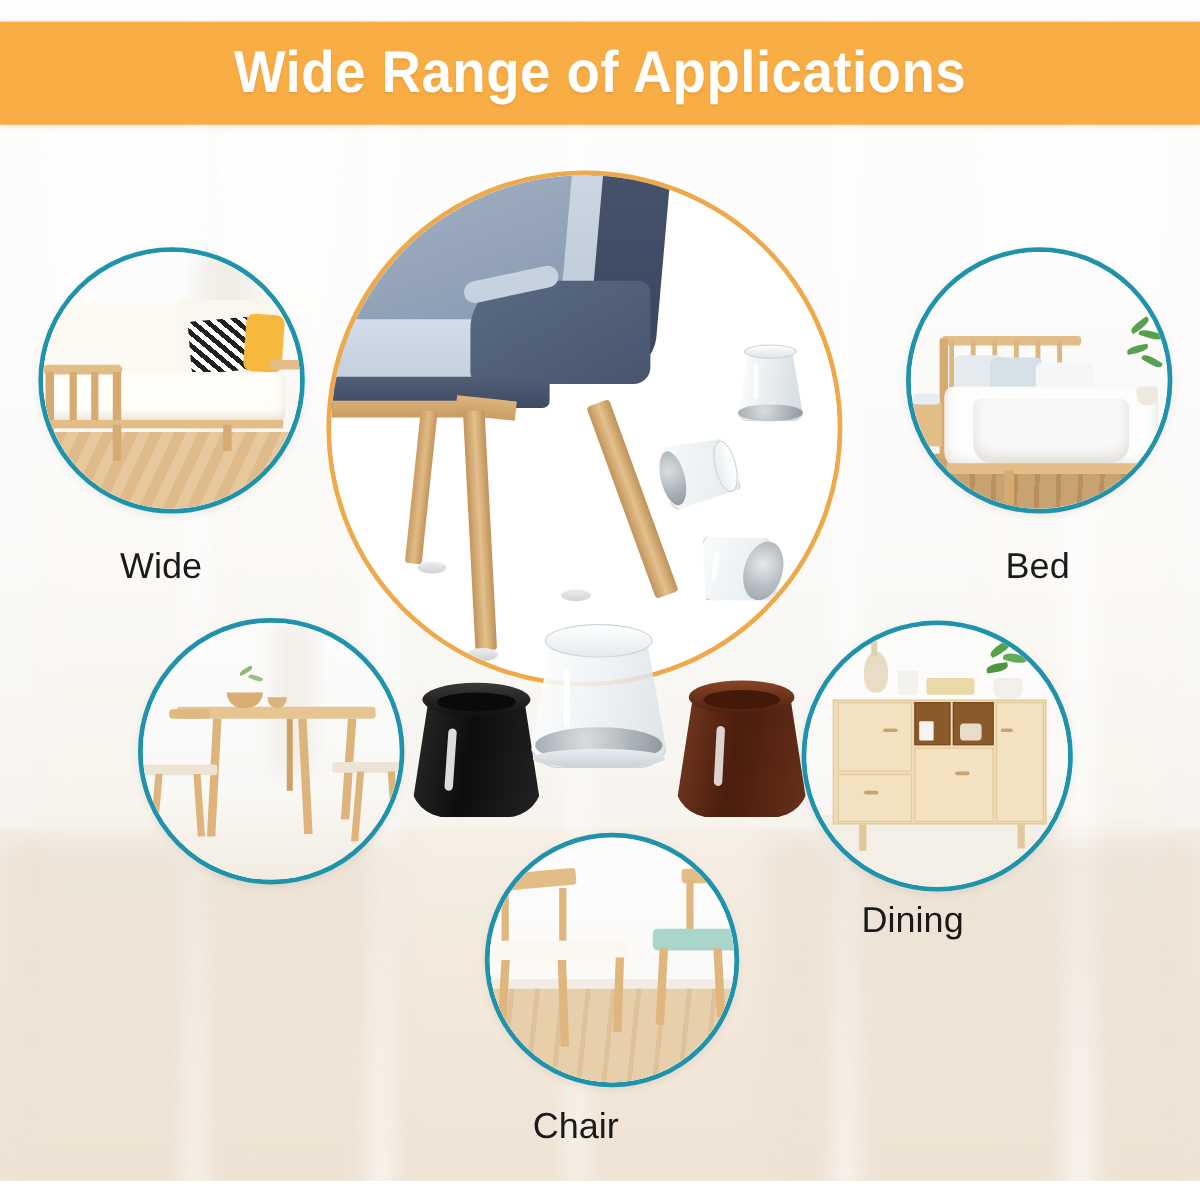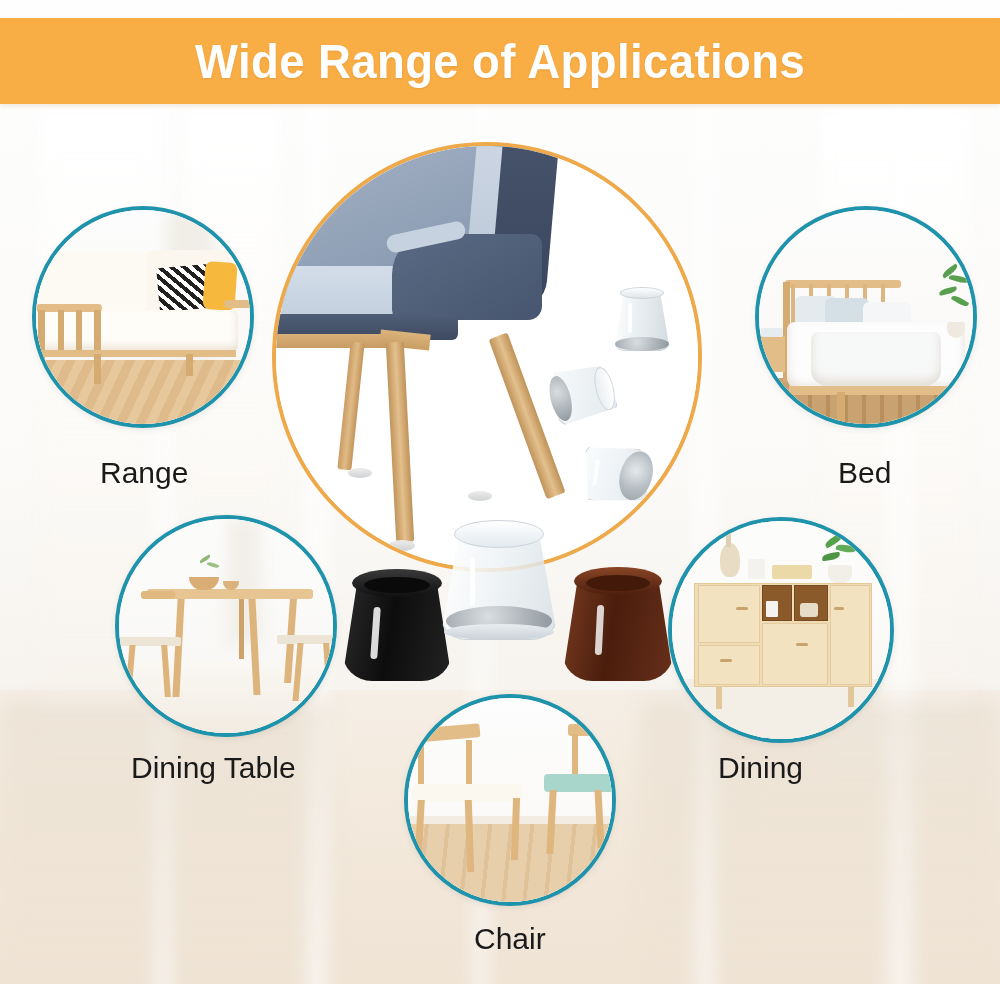--- a/index.html
+++ b/index.html
@@ -202,21 +202,21 @@
       <div class="wood" style="left:2px; top:100px; width:7px; height:54px;"></div>
       <div class="wood" style="left:22px; top:100px; width:6px; height:40px;"></div>
       <div class="wood" style="left:40px; top:100px; width:6px; height:40px;"></div>
       <div class="wood" style="left:58px; top:100px; width:7px; height:58px;"></div>
       <div class="woodL" style="left:0; top:140px; width:200px; height:7px;"></div>
       <div class="wood" style="left:150px; top:144px; width:7px; height:22px;"></div>
       <div class="wood" style="left:58px; top:144px; width:7px; height:30px;"></div>
       <div class="woodL" style="left:188px; top:90px; width:30px; height:8px; border-radius:4px;"></div>
     </div>
   </div>
-  <div class="caption" style="left:100px; top:456px;">Range</div>
+  <div class="caption" style="left:100px; top:456px;">Wide</div>
 
   <div class="bubble" style="left:755px; top:206px; width:222px; height:222px;">
     <div class="scene">
       <div class="wall" style="inset:0; background:linear-gradient(180deg,#fdfdfd,#f8f6f2);"></div>
       <div class="bed-floor"></div>
 
       <div class="woodL" style="left:26px; top:70px; width:116px; height:8px; border-radius:3px;"></div>
       <div class="headrail" style="left:32px;  top:74px; height:46px;"></div>
       <div class="headrail" style="left:50px;  top:74px; height:46px;"></div>
       <div class="headrail" style="left:68px;  top:74px; height:46px;"></div>
@@ -267,21 +267,20 @@
       <div class="leaf" style="left:88px; top:44px; width:12px; height:4px; background:#9cc083; transform:rotate(22deg);"></div>
 
       <div class="soft" style="left:0; top:118px; width:62px; height:9px; background:#ece4d4; border-radius:2px;"></div>
       <div class="tableleg" style="left:8px;  top:126px; width:6px; height:58px; transform:skewX(-5deg);"></div>
       <div class="tableleg" style="left:44px; top:126px; width:6px; height:52px; transform:skewX(4deg);"></div>
       <div class="soft" style="left:158px; top:116px; width:64px; height:9px; background:#ece4d4; border-radius:2px;"></div>
       <div class="tableleg" style="left:176px; top:124px; width:6px; height:58px; transform:skewX(-5deg);"></div>
       <div class="tableleg" style="left:206px; top:124px; width:6px; height:54px; transform:skewX(4deg);"></div>
     </div>
   </div>
-  <div class="caption" style="left:131px; top:751px;">Dining Table</div>
 
   <div class="bubble" style="left:668px; top:517px; width:226px; height:226px;">
     <div class="scene">
       <div class="wall" style="inset:0; background:linear-gradient(180deg,#fdfdfc,#f8f6f2);"></div>
       <div class="floor" style="left:0; bottom:0; width:100%; height:60px; background:#f4efe6;"></div>
 
       <div class="soft" style="left:48px; top:22px; width:20px; height:34px; background:#e8dcc4; border-radius:50% 50% 40% 40%;"></div>
       <div class="soft" style="left:54px; top:8px;  width:5px; height:18px; background:#ded0b4;"></div>
       <div class="soft" style="left:76px; top:38px; width:17px; height:20px; background:#f4f2ee; border-radius:2px;"></div>
       <div class="soft" style="left:100px; top:44px; width:40px; height:14px; background:#ecd9a8; border-radius:2px;"></div>
@@ -325,21 +324,21 @@
       <div class="ch-leg" style="left:58px; top:102px; width:7px; height:72px; transform:skewX(2deg);"></div>
       <div class="ch-leg" style="left:104px;top:100px; width:7px; height:62px; transform:skewX(-2deg);"></div>
 
       <div class="woodL" style="left:160px; top:26px; width:48px; height:12px; border-radius:3px;"></div>
       <div class="ch-leg" style="left:164px; top:36px; width:6px; height:46px;"></div>
       <div class="ch-seat" style="left:136px; top:76px; width:76px; height:18px; background:#a9d6cb;"></div>
       <div class="ch-leg" style="left:140px; top:92px; width:7px; height:64px; transform:skewX(-3deg);"></div>
       <div class="ch-leg" style="left:188px; top:92px; width:7px; height:58px; transform:skewX(3deg);"></div>
     </div>
   </div>
-  <div class="caption" style="left:474px; top:922px;">Chair</div>
+  <div class="caption" style="left:444px; top:922px;">Chair</div>
 
   <div class="center-bubble">
     <div class="scene" style="position:absolute; inset:0; background:#ffffff; overflow:hidden;">
 
       <div style="position:absolute; inset:0;">
 
         <div style="position:absolute; left:-10px; top:-10px; width:250px; height:175px;
                     background:linear-gradient(160deg,#a6b3c6 0%,#8f9fb5 60%,#8494ab 100%);
                     border-radius:0 0 40px 34px;"></div>
 

